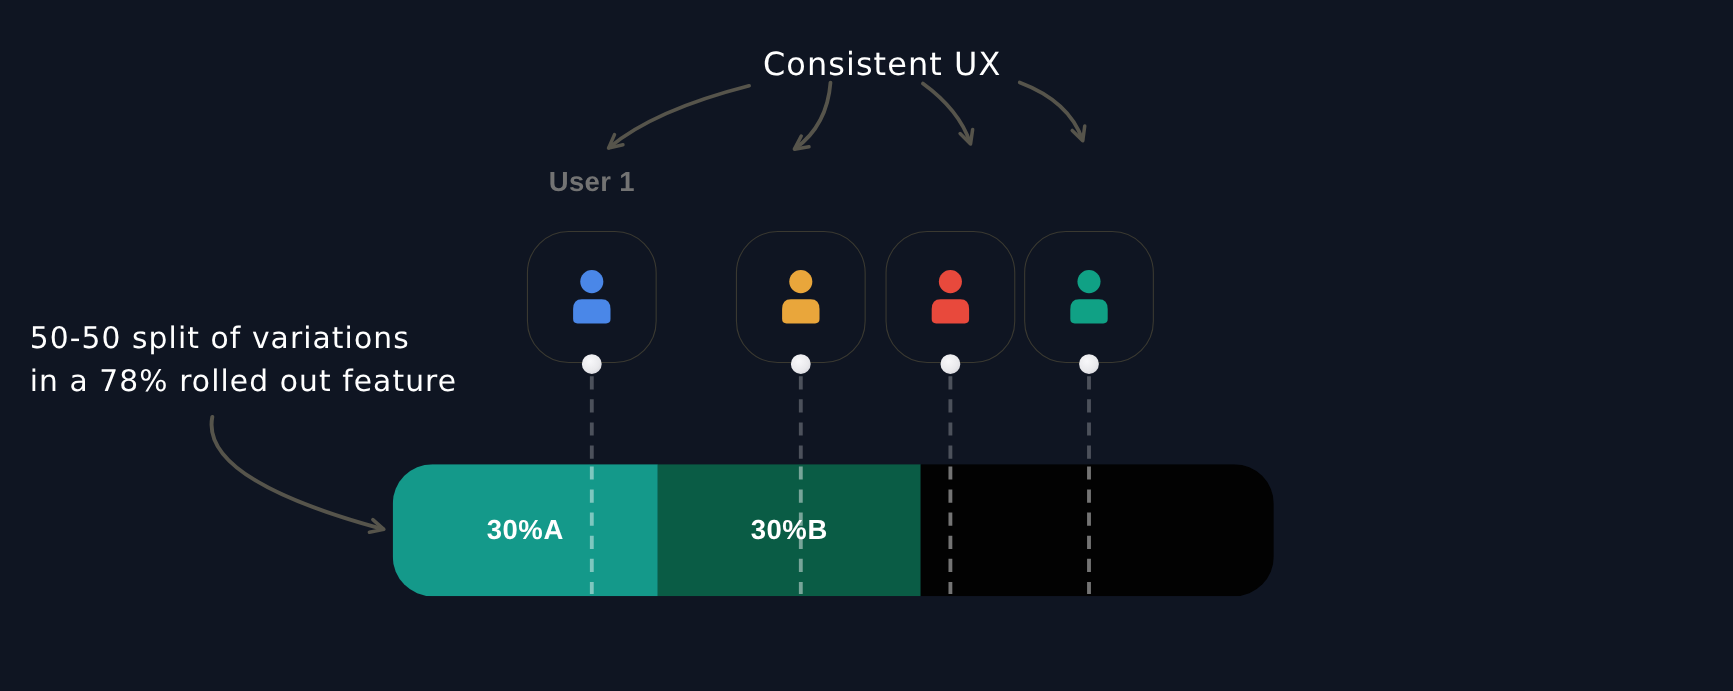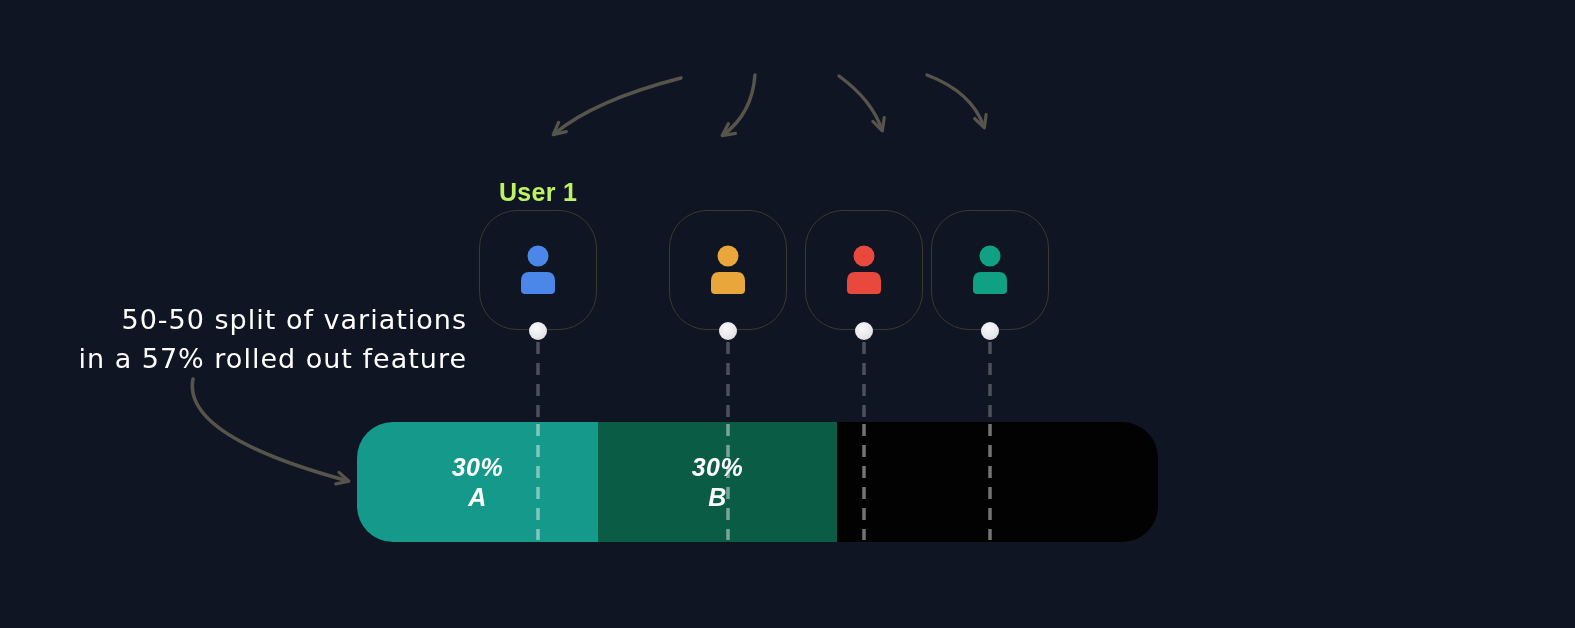--- a/index.html
+++ b/index.html
@@ -25,37 +25,36 @@
   }
   .diagram-title {
     left: 602px;
     top: 41px;
     width: 400px;
     text-align: center;
     font-size: 29px;
   }
   .annotation {
     left: 27px;
-    top: 300px;
+    top: 288px;
     width: 440px;
-    text-align: right;
+    text-align: left;
     font-size: 27px;
     line-height: 39px;
   }
   .user-label {
     position: absolute;
     top: 152px;
     width: 140px;
     margin-left: -70px;
     text-align: center;
-    color: #bef264;
+    color: #737373;
     font-size: 25px;
     font-weight: 700;
     letter-spacing: 0.3px;
-    margin-top: 26px;
   }
   .avatar-box {
     position: absolute;
     top: 210px;
     width: 118px;
     height: 120px;
     border: 1.5px solid #3A3931;
     border-radius: 38px;
     box-sizing: border-box;
   }
@@ -83,24 +82,23 @@
     width: 801px;
     height: 120px;
     border-radius: 36px;
     overflow: hidden;
     display: flex;
     z-index: 1;
   }
   .bar-segment {
     height: 100%;
     display: flex;
-    flex-direction: column;
+    flex-direction: row;
     align-items: center;
     justify-content: center;
-    font-style: italic;
   }
   .bar-segment .seg-line {
     color: #FFFFFF;
     font-size: 25px;
     font-weight: 700;
     line-height: 30px;
     letter-spacing: 0.5px;
   }
   .seg-a { width: 241px; }
   .seg-b { width: 239px; }
@@ -111,24 +109,25 @@
     top: 0;
     z-index: 5;
     pointer-events: none;
   }
 </style>
 </head>
 <body>
 
 <div class="stage">
 
+  <div class="hand diagram-title">Consistent UX</div>
 
   <div class="hand annotation">
     <div>50-50 split of variations</div>
-    <div>in a 57% rolled out feature</div>
+    <div>in a 78% rolled out feature</div>
   </div>
 
   <div class="user-label" style="left:538px">User 1</div>
 
   <div class="avatar-box" style="left:479px"></div>
   <div class="avatar-box" style="left:669px"></div>
   <div class="avatar-box" style="left:805px"></div>
   <div class="avatar-box" style="left:931px"></div>
 
   <svg class="person-svg" style="left:538px" viewBox="0 0 44 50">

